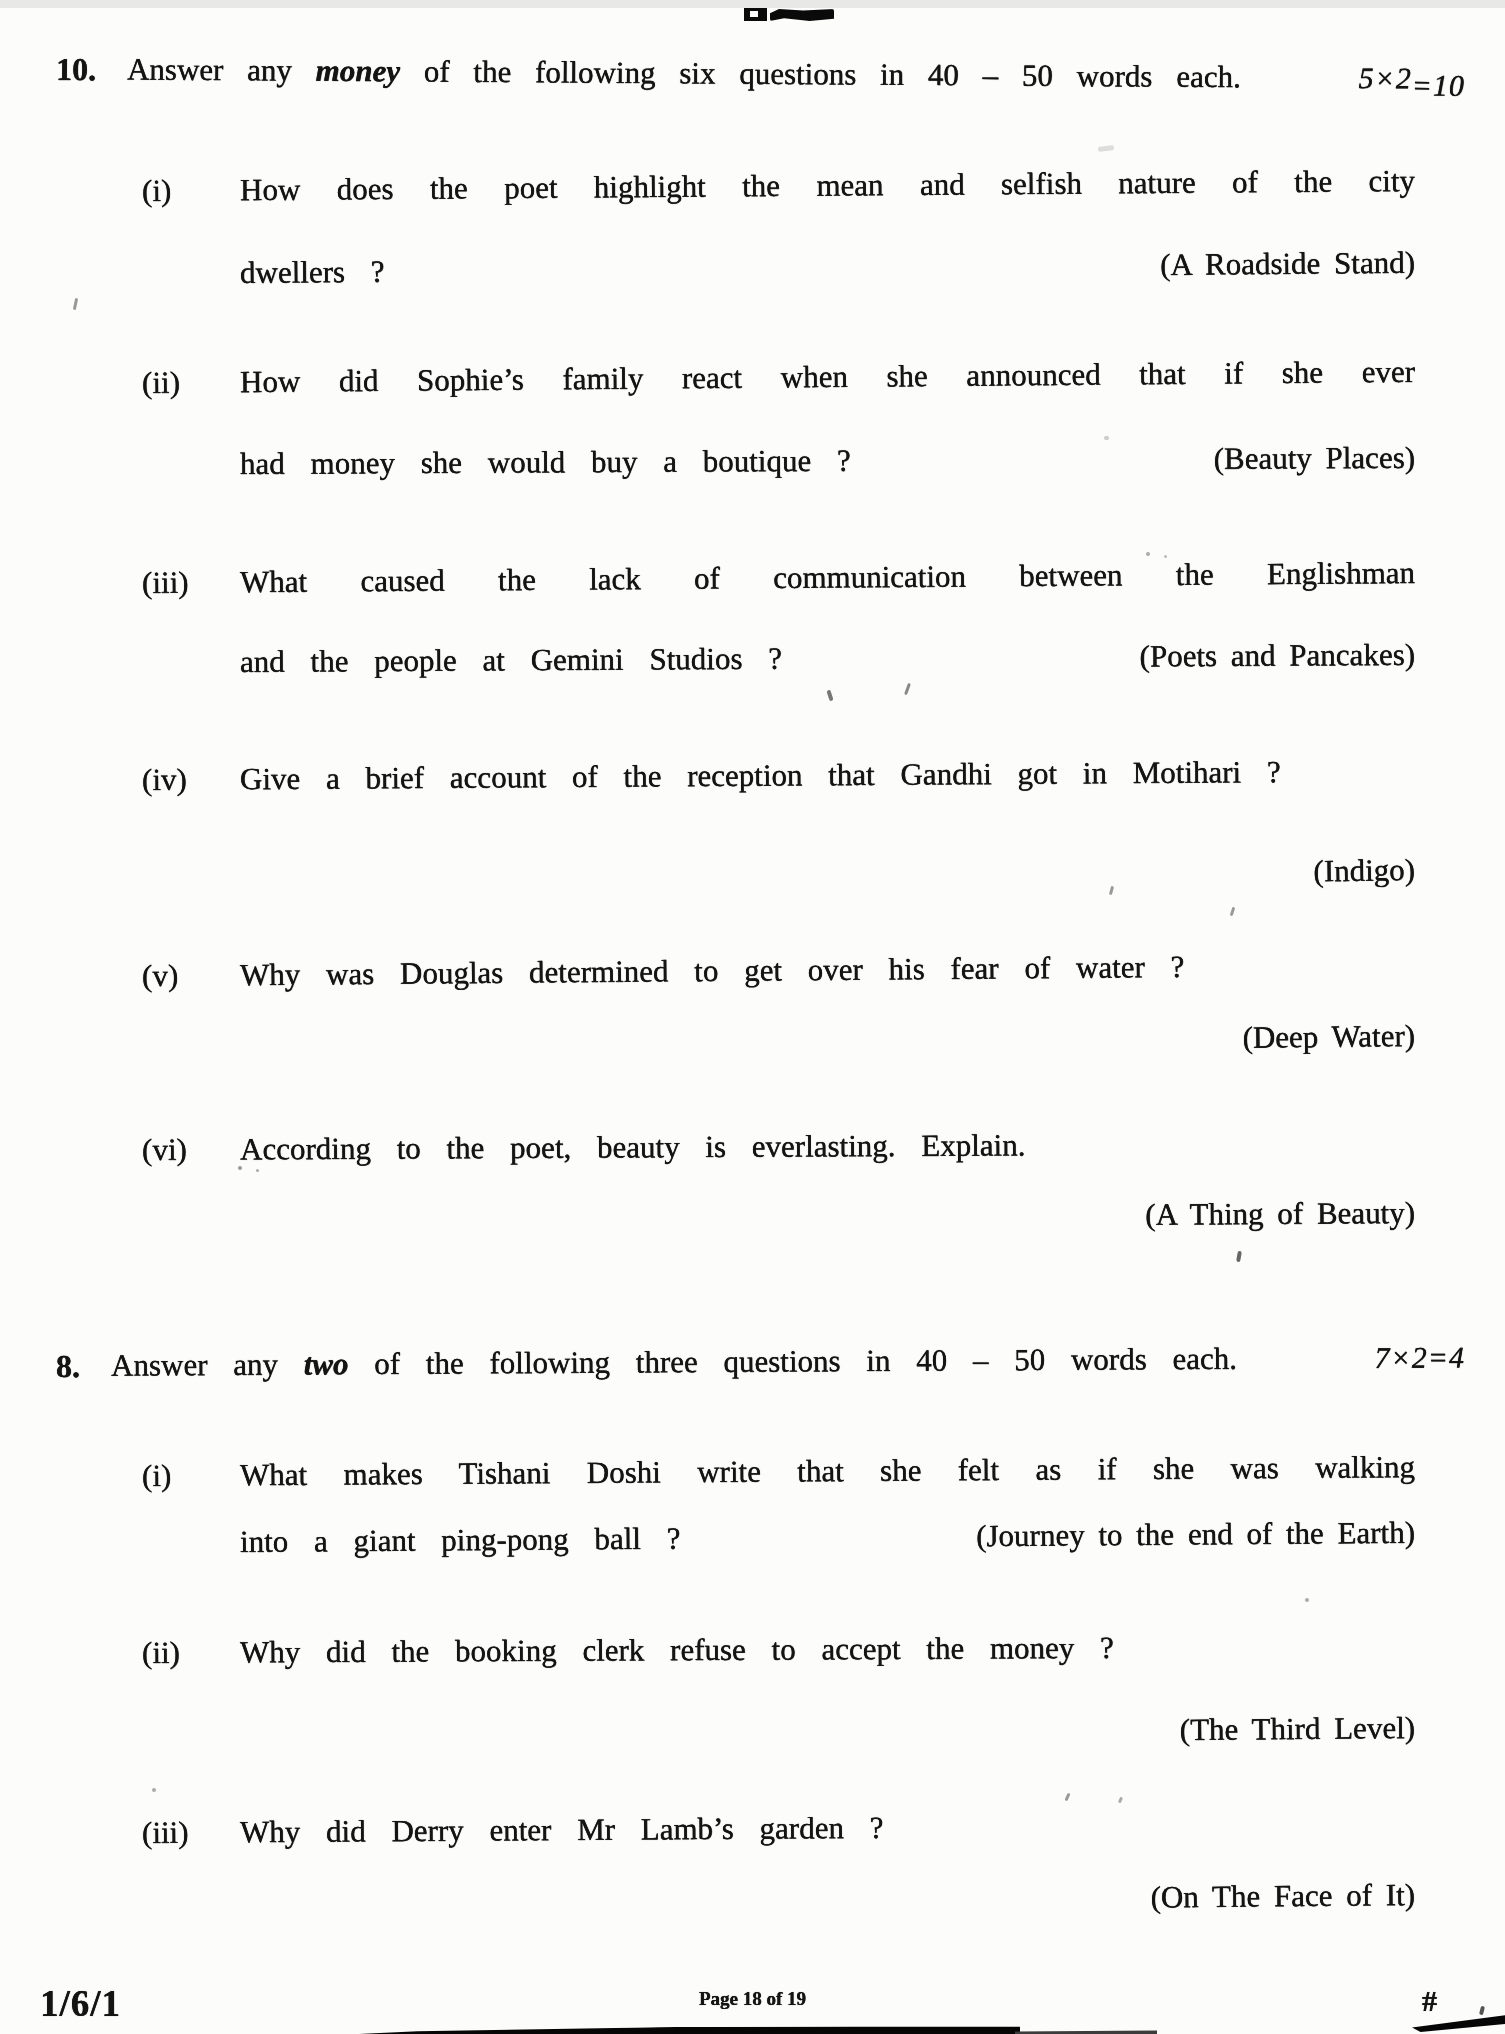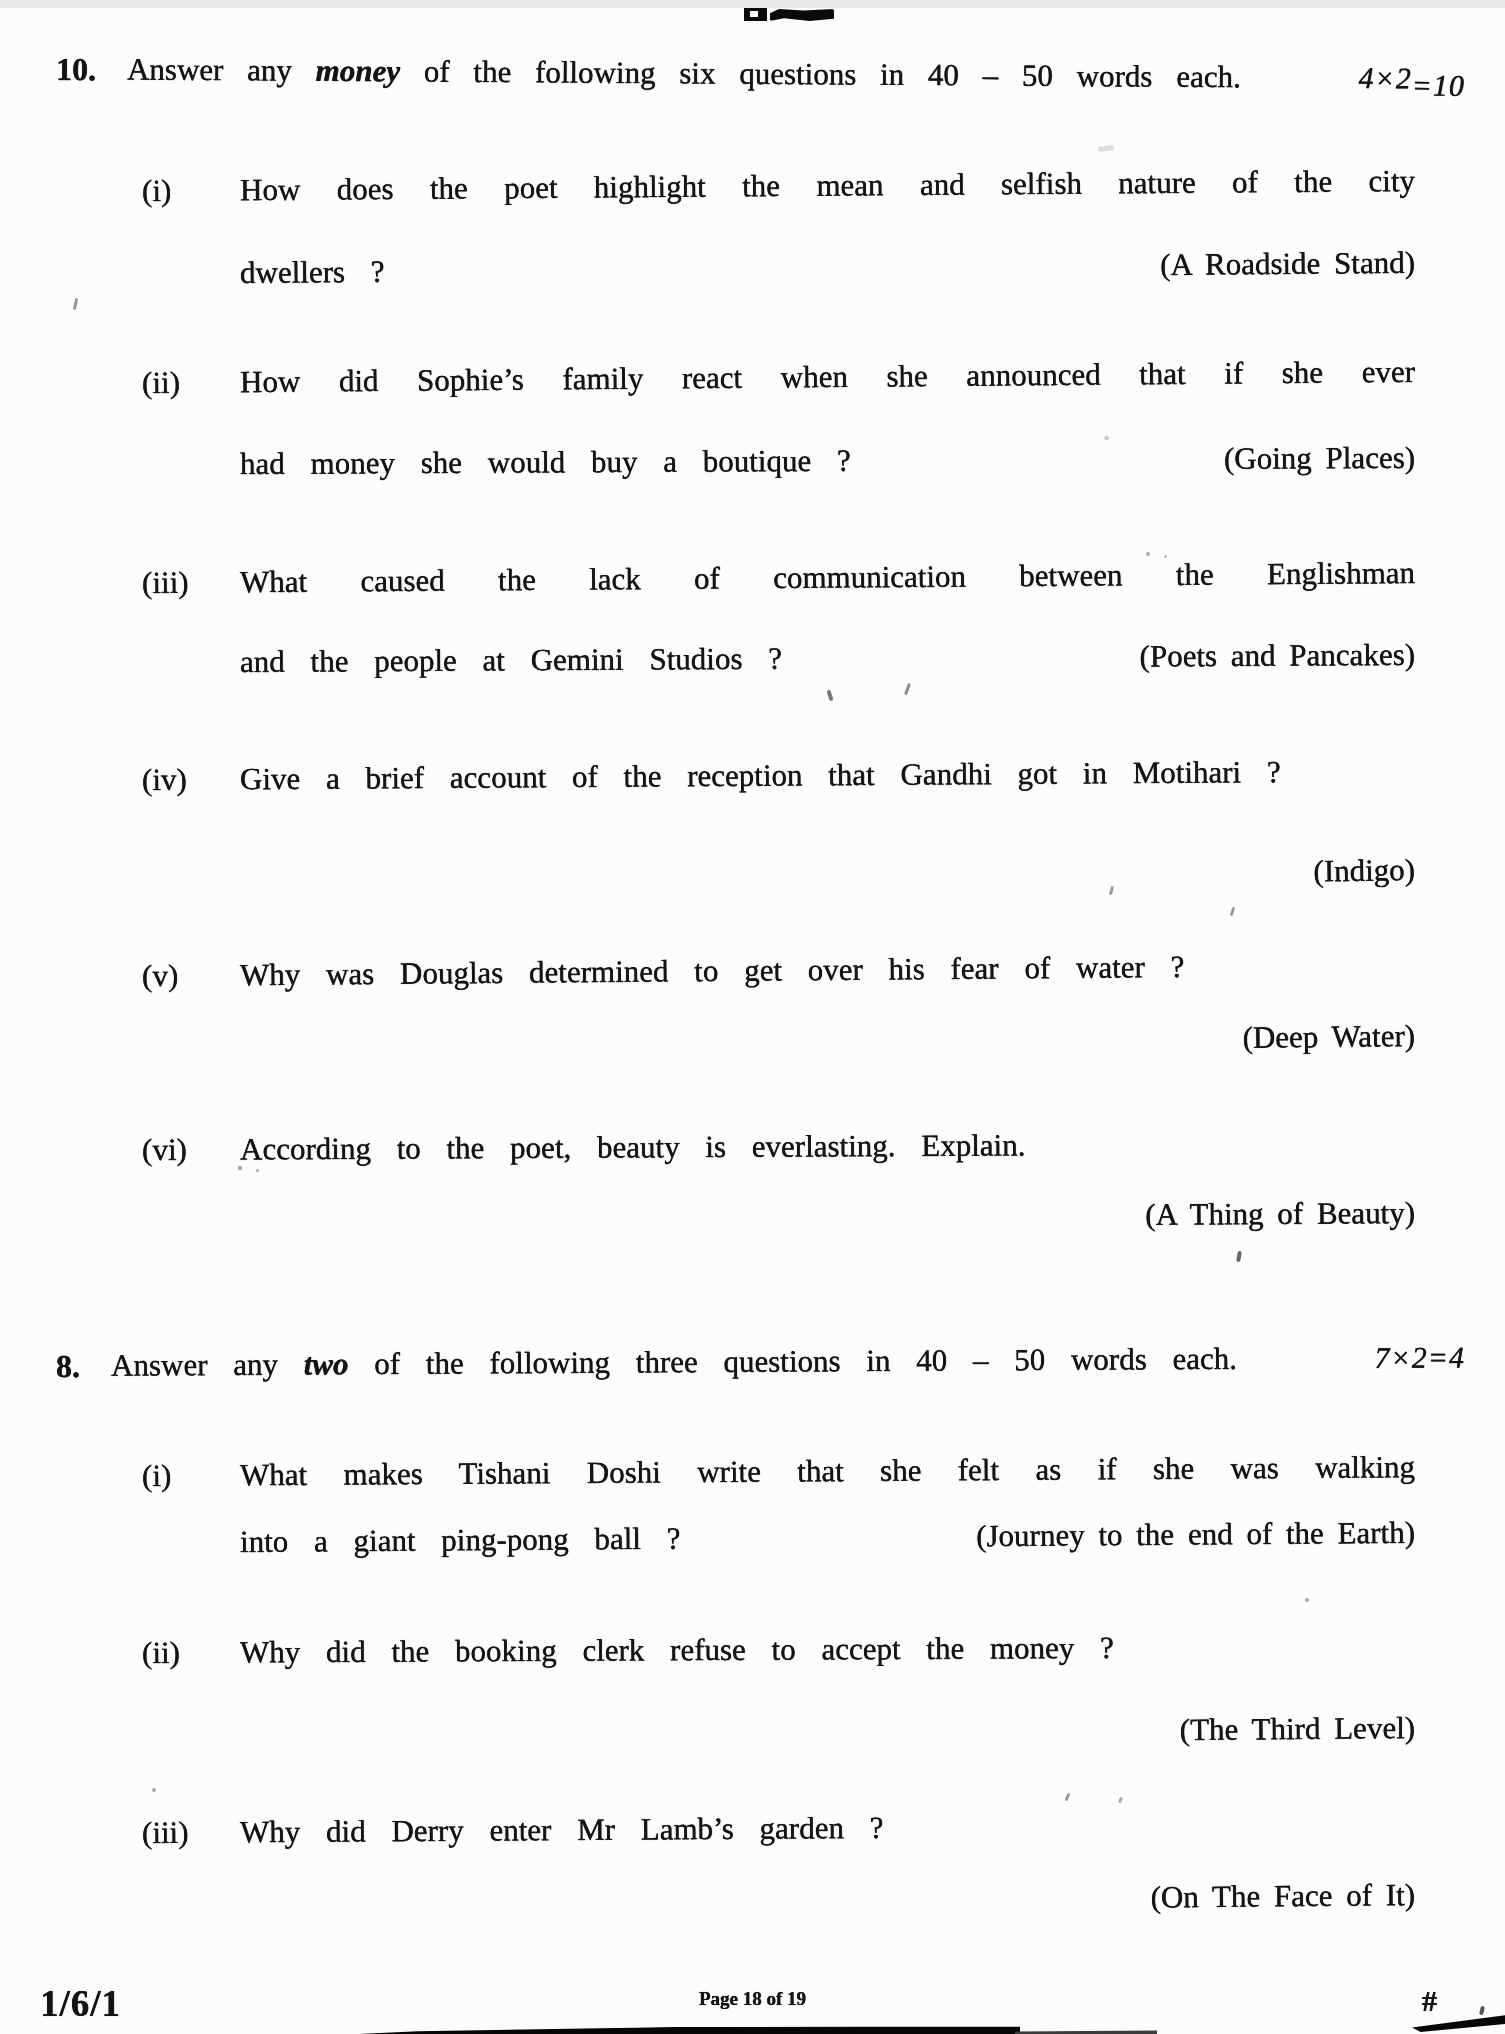--- a/index.html
+++ b/index.html
@@ -52,39 +52,39 @@
 
 <div class="page">
 
   <div class="artifact mark-box"></div>
   <div class="artifact mark-box-hole"></div>
   <div class="artifact mark-blob"></div>
 
   <div class="row qhead ink" style="top:38px; transform:rotate(.4deg); transform-origin:left center;">
     <span class="qnum">10.</span>
     <span class="qintro"><span>Answer any </span><span class="em">money</span><span> of the following six questions in 40 – 50 words each.</span></span>
-    <span class="qmarks"><span>4×2</span><span class="drop">=10</span></span>
+    <span class="qmarks"><span>5×2</span><span class="drop">=10</span></span>
   </div>
 
   <div class="row itemrow ink" style="top:160px; transform:rotate(-.45deg); transform-origin:left center;">
     <span class="itemlabel">(i)</span>
     <span class="itemtext just">How does the poet highlight the mean and selfish nature of the city</span>
   </div>
   <div class="row l2row ink" style="top:242px; transform:rotate(-.5deg); transform-origin:left center;">
     <span class="l2text">dwellers ?</span>
     <span class="source">(A Roadside Stand)</span>
   </div>
 
   <div class="row itemrow ink" style="top:352px; transform:rotate(-.5deg); transform-origin:left center;">
     <span class="itemlabel">(ii)</span>
     <span class="itemtext just">How did Sophie’s family react when she announced that if she ever</span>
   </div>
   <div class="row l2row ink" style="top:433px; transform:rotate(-.3deg); transform-origin:left center;">
     <span class="l2text">had money she would buy a boutique ?</span>
-    <span class="source">(Going Places)</span>
+    <span class="source">(Beauty Places)</span>
   </div>
 
   <div class="row itemrow ink" style="top:552px; transform:rotate(-.45deg); transform-origin:left center;">
     <span class="itemlabel">(iii)</span>
     <span class="itemtext just">What caused the lack of communication between the Englishman</span>
   </div>
   <div class="row l2row ink" style="top:631px; transform:rotate(-.35deg); transform-origin:left center;">
     <span class="l2text">and the people at Gemini Studios ?</span>
     <span class="source">(Poets and Pancakes)</span>
   </div>

